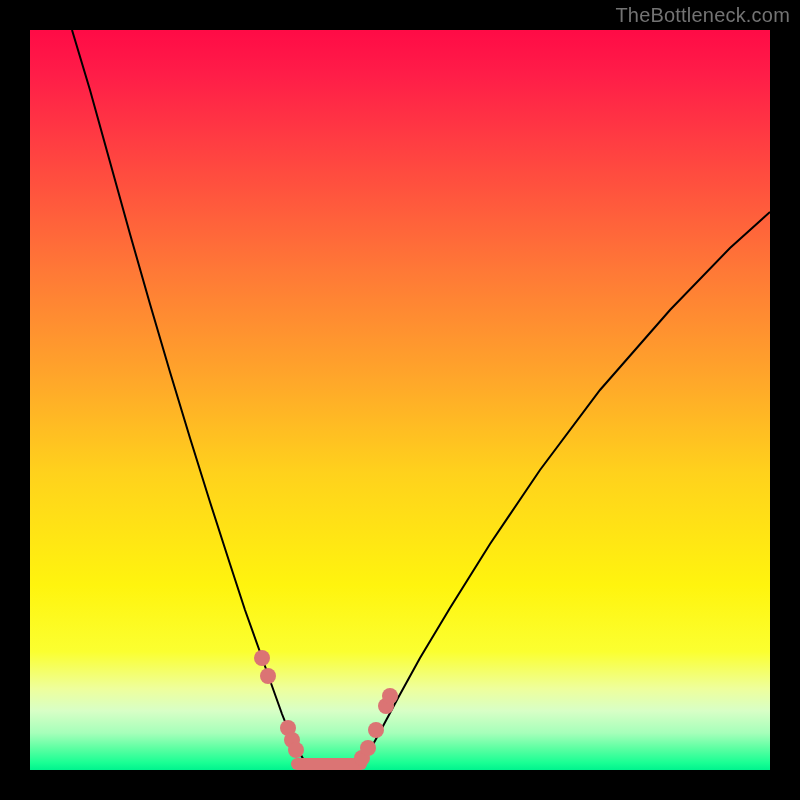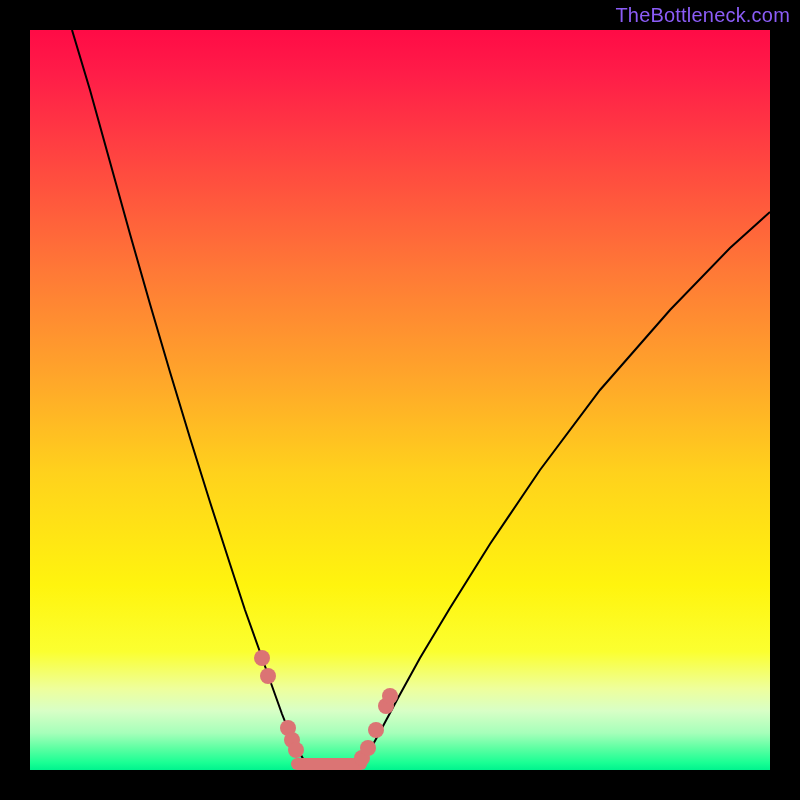--- a/index.html
+++ b/index.html
@@ -68,21 +68,21 @@
     stroke: none;
   }
   .bar {
     fill: #db7474;
     stroke: none;
   }
   .watermark {
     position: absolute;
     top: 4px;
     right: 10px;
-    color: #8b5cf6;
+    color: #737373;
     font-size: 20px;
     letter-spacing: 0.2px;
     user-select: none;
   }
 </style>
 </head>
 <body>
 
 <div class="frame">
 

